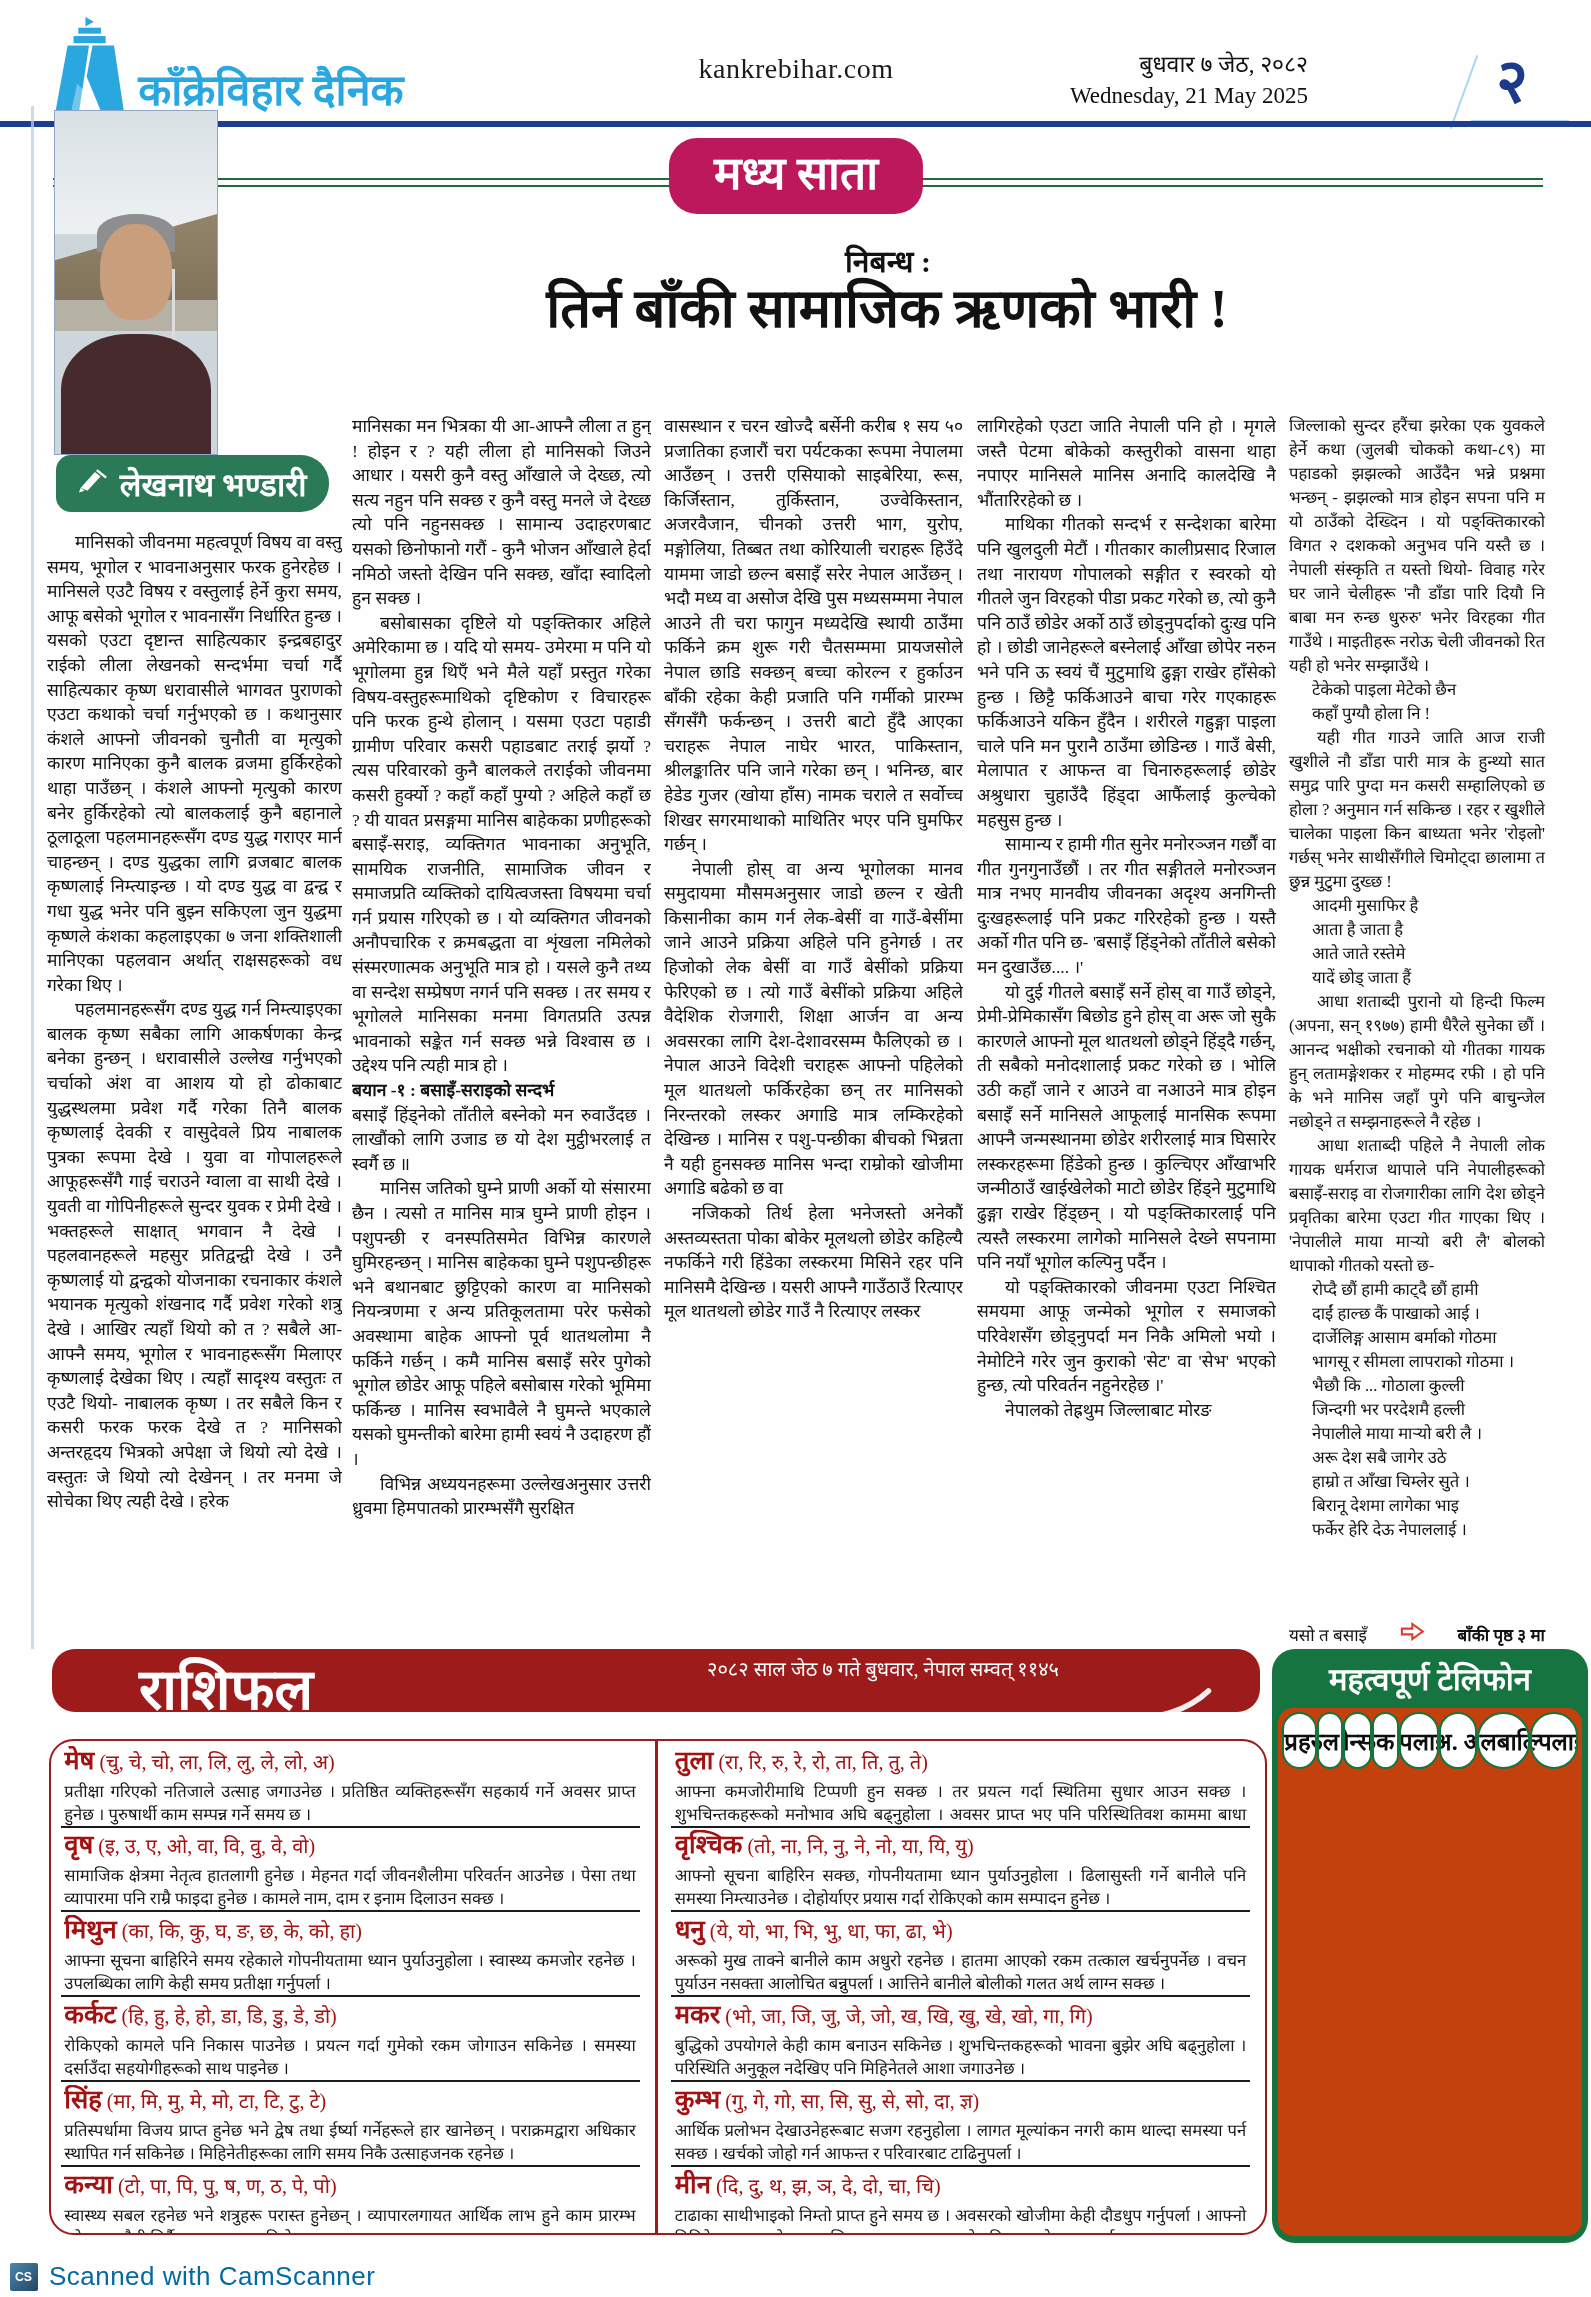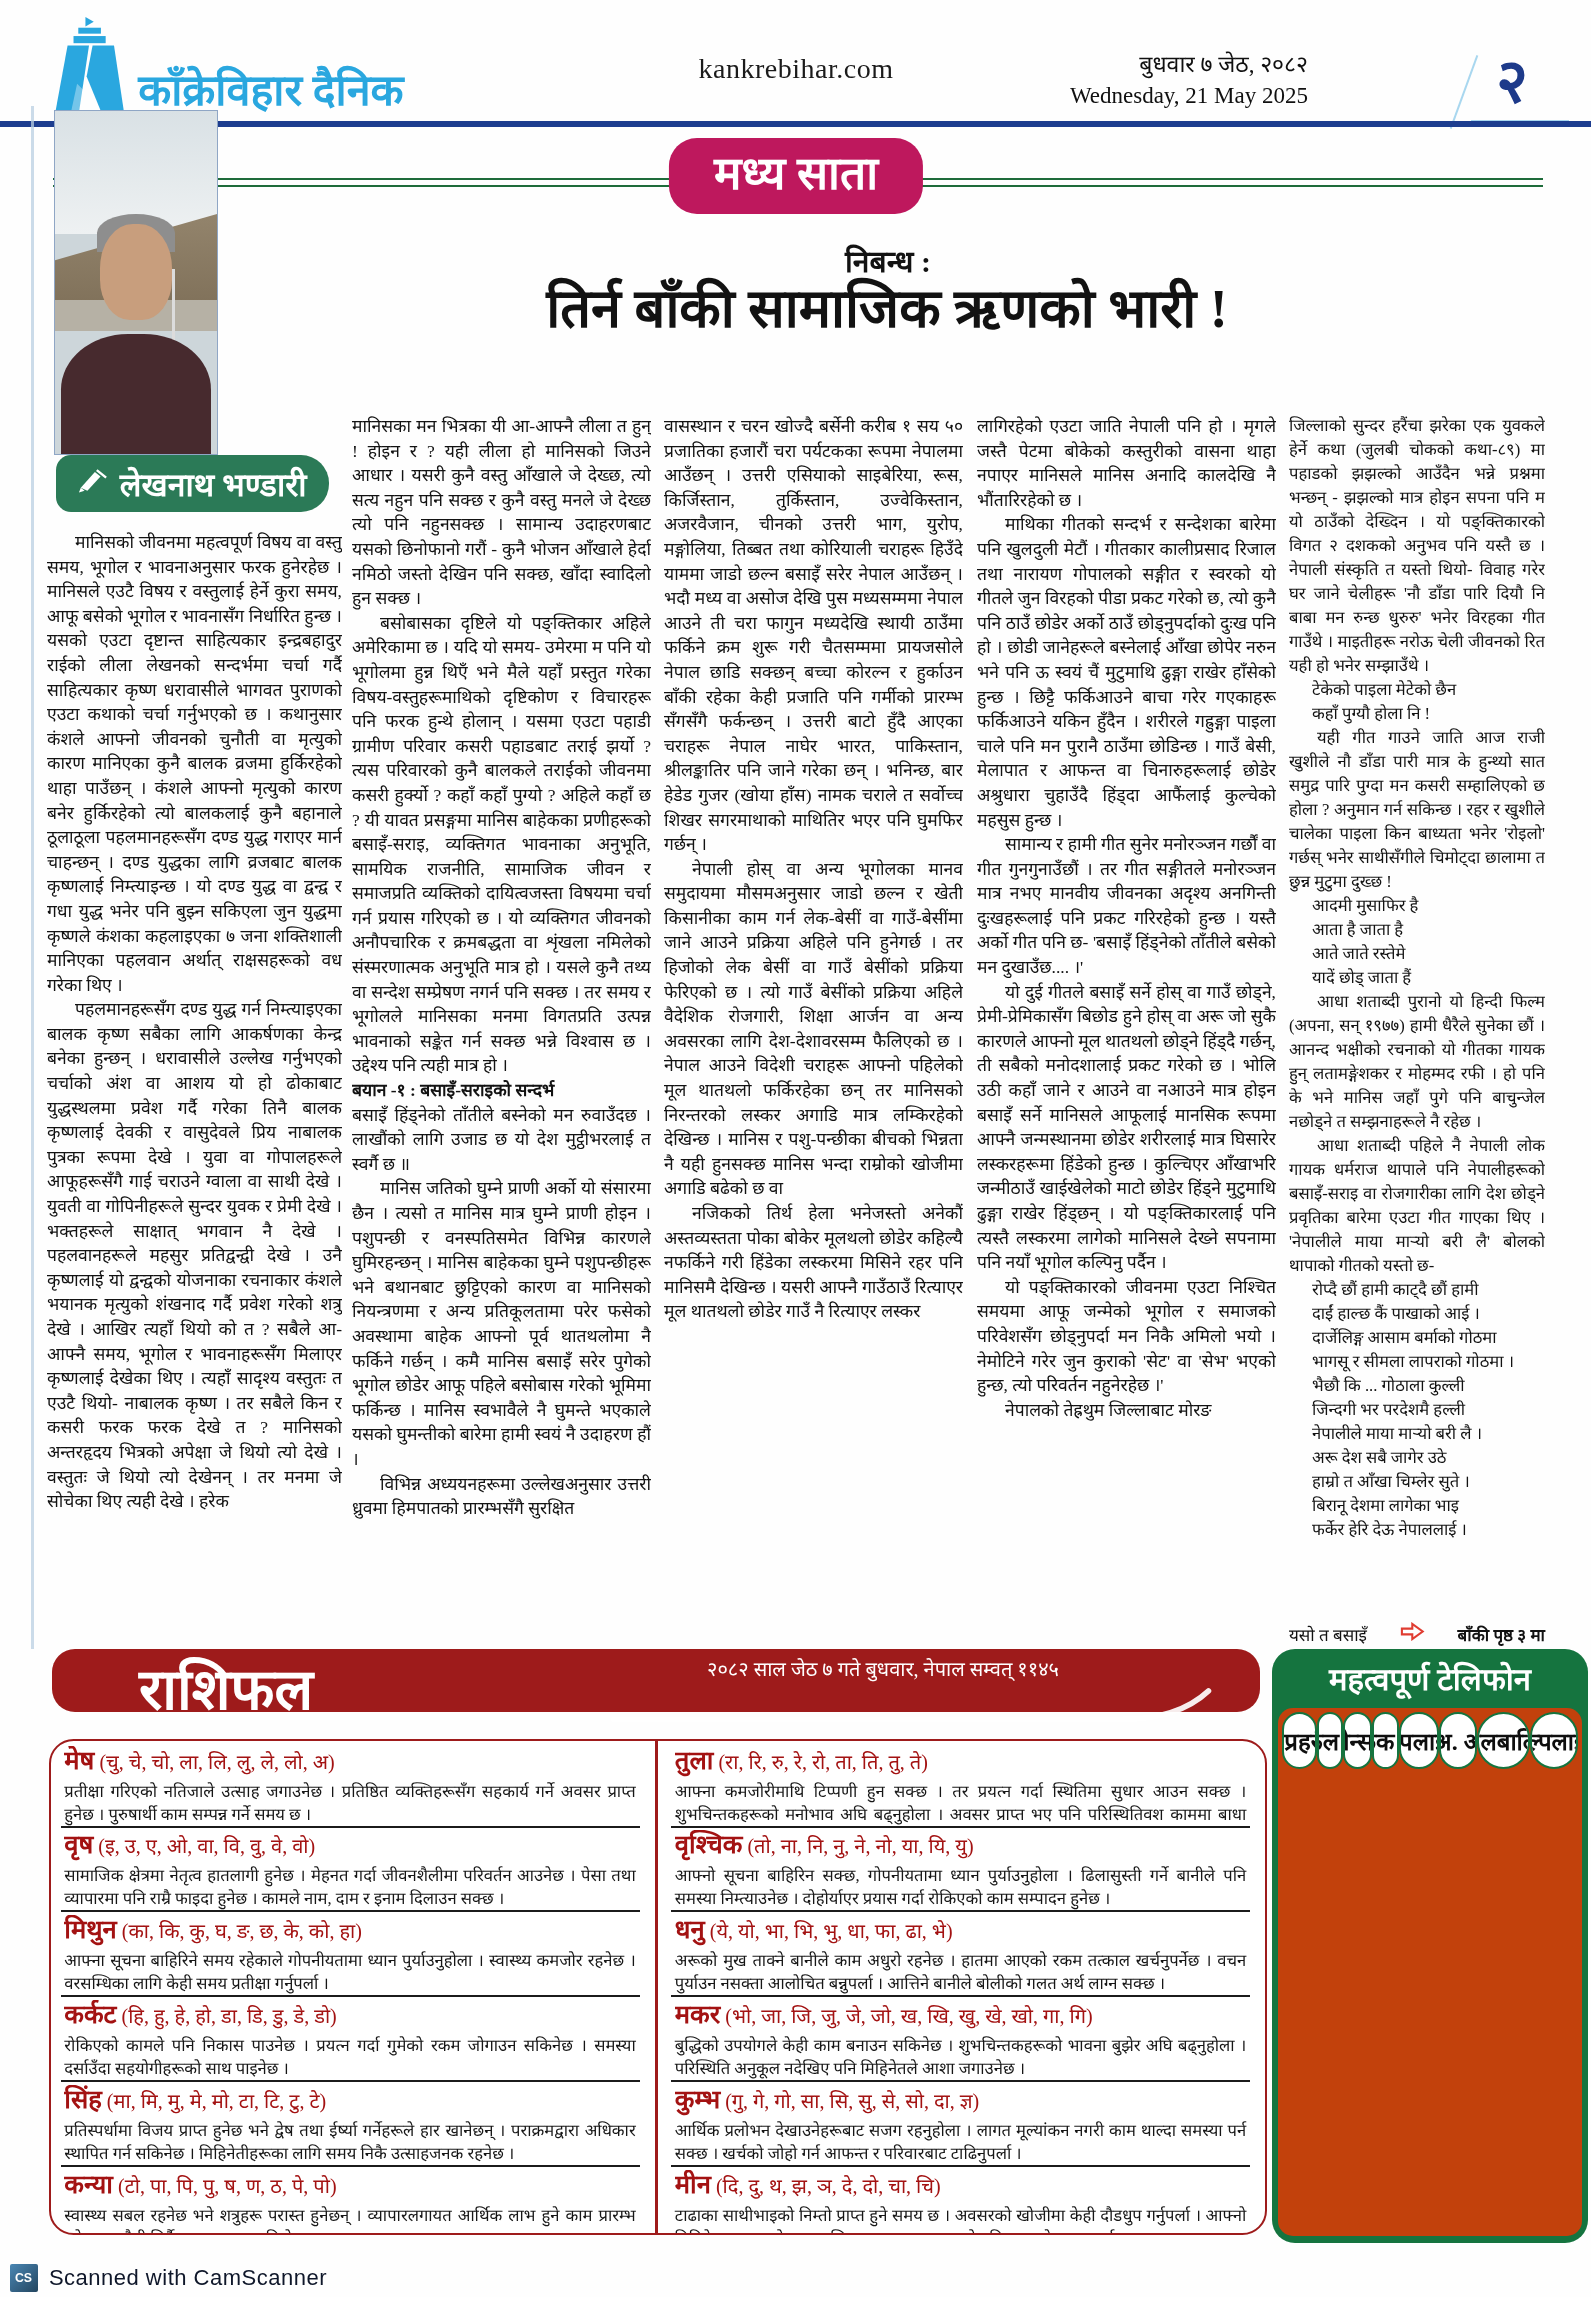--- a/index.html
+++ b/index.html
@@ -71,21 +71,21 @@
   .phone-title{position:absolute;top:7.6px;left:0;right:0;text-align:center;color:#fff;font-size:31px;font-weight:bold;}
   .phone-list{position:absolute;top:59px;left:5.7px;right:5.7px;bottom:6.6px;background:#c2410c;border-radius:15px;
               display:flex;flex-direction:row;justify-content:space-evenly;padding:3.8px 4.7px;box-sizing:border-box;}
   .pill{height:53px;border:2.4px solid #15743f;border-radius:28px;display:flex;align-items:center;justify-content:center;
         font-size:24px;font-weight:bold;color:#0e0e0e;background:#fff;white-space:nowrap;overflow:hidden;}
   
   .scan-bar{position:absolute;left:9.5px;bottom:5.7px;display:flex;align-items:center;gap:11.4px;
             font-family:"Liberation Sans","DejaVu Sans",sans-serif;}
   .cs-logo{width:28px;height:28px;border-radius:2px;background:linear-gradient(135deg,#4a87b4,#23455f);color:#fff;
            display:flex;align-items:center;justify-content:center;font-size:12.3px;font-weight:bold;}
-  .scan-text{color:#0f172a;font-size:22px;letter-spacing:0.5px;}
+  .scan-text{color:#0369a1;font-size:26px;letter-spacing:0.5px;}
 </style>
 </head>
 <body>
 
 <div class="page">
 
   <div class="masthead">
     <div class="logo">
       <span>
         <svg width="72" height="100" viewBox="0 0 60 84">
@@ -215,21 +215,21 @@
         <div class="h-entry">
           <div class="h-head"><span class="h-sign">मेष</span><span class="h-let"> (चु, चे, चो, ला, लि, लु, ले, लो, अ)</span></div>
           <p class="h-text">प्रतीक्षा गरिएको नतिजाले उत्साह जगाउनेछ । प्रतिष्ठित व्यक्तिहरूसँग सहकार्य गर्ने अवसर प्राप्त हुनेछ । पुरुषार्थी काम सम्पन्न गर्ने समय छ ।</p>
         </div>
         <div class="h-entry">
           <div class="h-head"><span class="h-sign">वृष</span><span class="h-let"> (इ, उ, ए, ओ, वा, वि, वु, वे, वो)</span></div>
           <p class="h-text">सामाजिक क्षेत्रमा नेतृत्व हातलागी हुनेछ । मेहनत गर्दा जीवनशैलीमा परिवर्तन आउनेछ । पेसा तथा व्यापारमा पनि राम्रै फाइदा हुनेछ । कामले नाम, दाम र इनाम दिलाउन सक्छ ।</p>
         </div>
         <div class="h-entry">
           <div class="h-head"><span class="h-sign">मिथुन</span><span class="h-let"> (का, कि, कु, घ, ङ, छ, के, को, हा)</span></div>
-          <p class="h-text">आफ्ना सूचना बाहिरिने समय रहेकाले गोपनीयतामा ध्यान पुर्याउनुहोला । स्वास्थ्य कमजोर रहनेछ । वरसम्धिका लागि केही समय प्रतीक्षा गर्नुपर्ला ।</p>
+          <p class="h-text">आफ्ना सूचना बाहिरिने समय रहेकाले गोपनीयतामा ध्यान पुर्याउनुहोला । स्वास्थ्य कमजोर रहनेछ । उपलब्धिका लागि केही समय प्रतीक्षा गर्नुपर्ला ।</p>
         </div>
         <div class="h-entry">
           <div class="h-head"><span class="h-sign">कर्कट</span><span class="h-let"> (हि, हु, हे, हो, डा, डि, डु, डे, डो)</span></div>
           <p class="h-text">रोकिएको कामले पनि निकास पाउनेछ । प्रयत्न गर्दा गुमेको रकम जोगाउन सकिनेछ । समस्या दर्साउँदा सहयोगीहरूको साथ पाइनेछ ।</p>
         </div>
         <div class="h-entry">
           <div class="h-head"><span class="h-sign">सिंह</span><span class="h-let"> (मा, मि, मु, मे, मो, टा, टि, टु, टे)</span></div>
           <p class="h-text">प्रतिस्पर्धामा विजय प्राप्त हुनेछ भने द्वेष तथा ईर्ष्या गर्नेहरूले हार खानेछन् । पराक्रमद्वारा अधिकार स्थापित गर्न सकिनेछ । मिहिनेतीहरूका लागि समय निकै उत्साहजनक रहनेछ ।</p>
         </div>
         <div class="h-entry">

